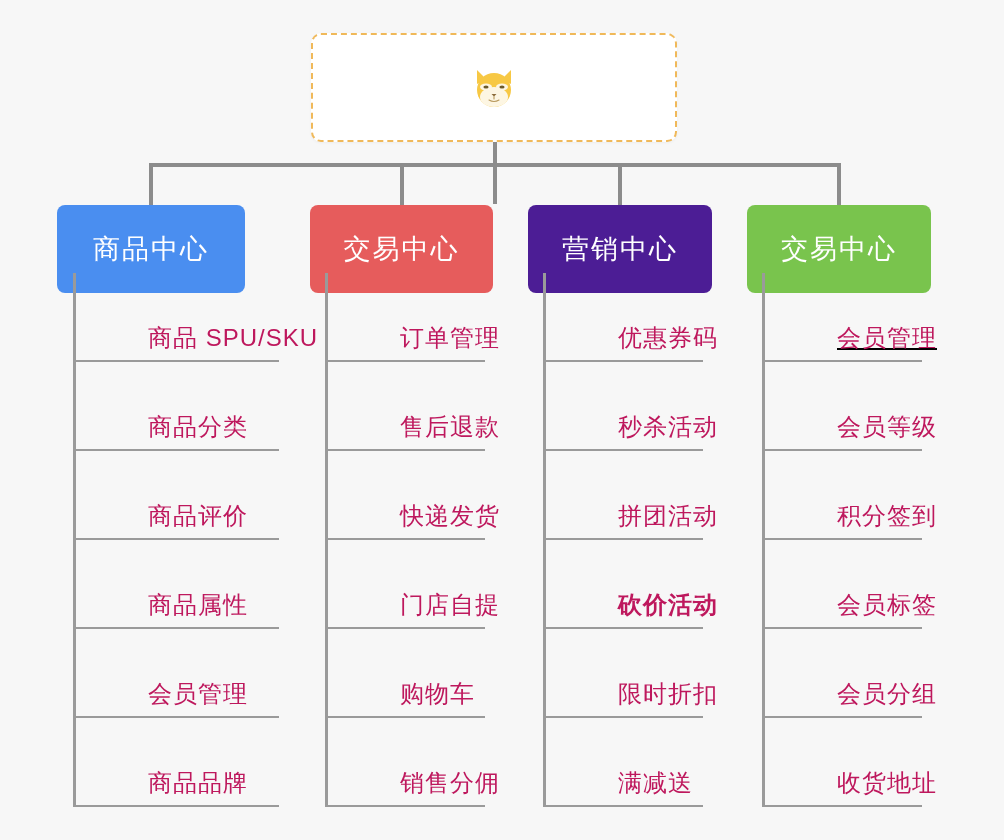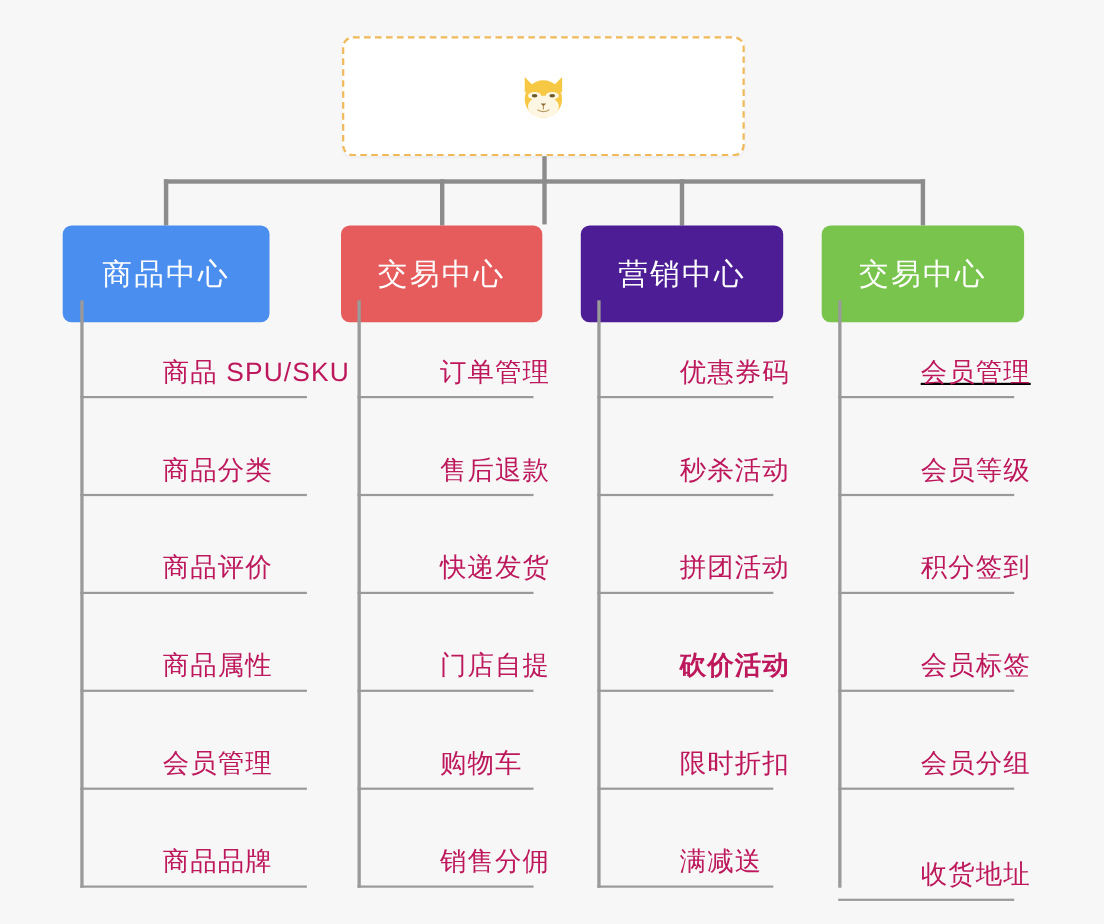--- a/index.html
+++ b/index.html
@@ -254,19 +254,19 @@
         </div>
         <div class="leaf" style="top: 178px; width: 160px;">
           <span class="leaf-label">积分签到</span>
         </div>
         <div class="leaf" style="top: 267px; width: 160px;">
           <span class="leaf-label">会员标签</span>
         </div>
         <div class="leaf" style="top: 356px; width: 160px;">
           <span class="leaf-label">会员分组</span>
         </div>
-        <div class="leaf" style="top: 457px; width: 160px; text-align: center;">
+        <div class="leaf" style="top: 445px; width: 160px; text-align: center;">
           <span class="leaf-label">收货地址</span>
         </div>
       </div>
     </div>
 
 </div>
 
 </body></html>

